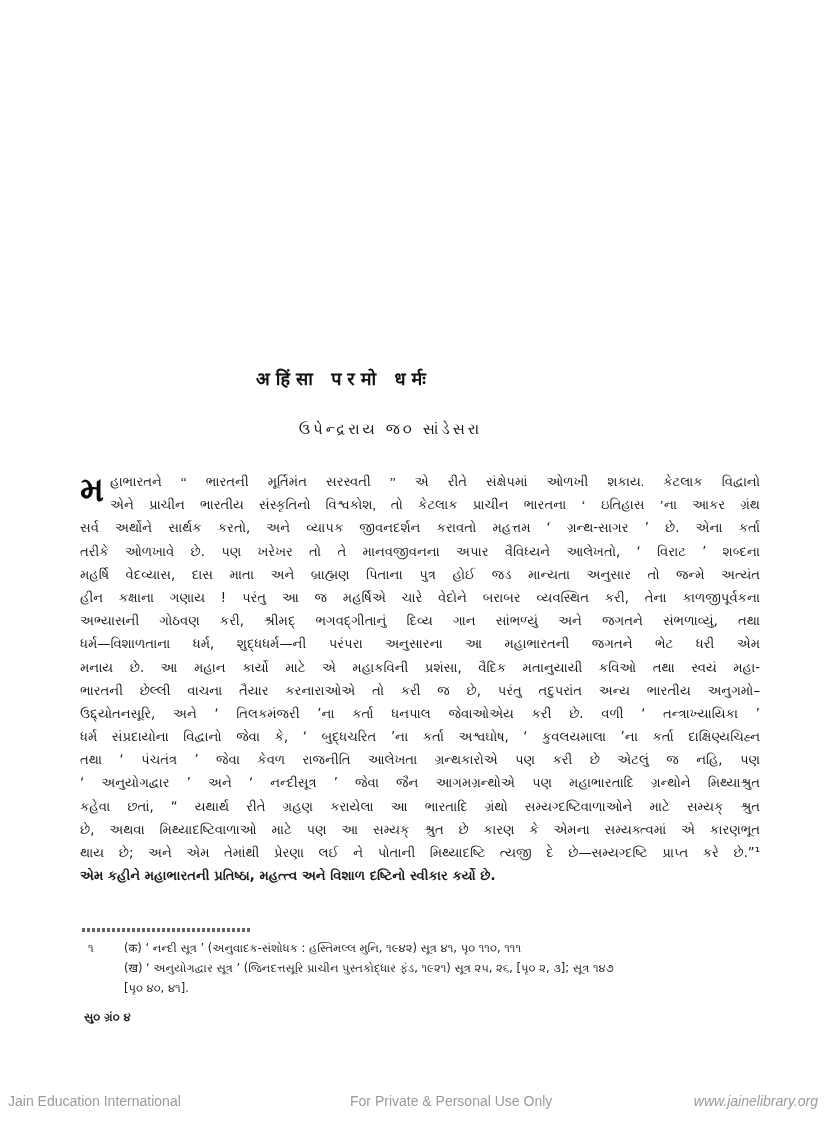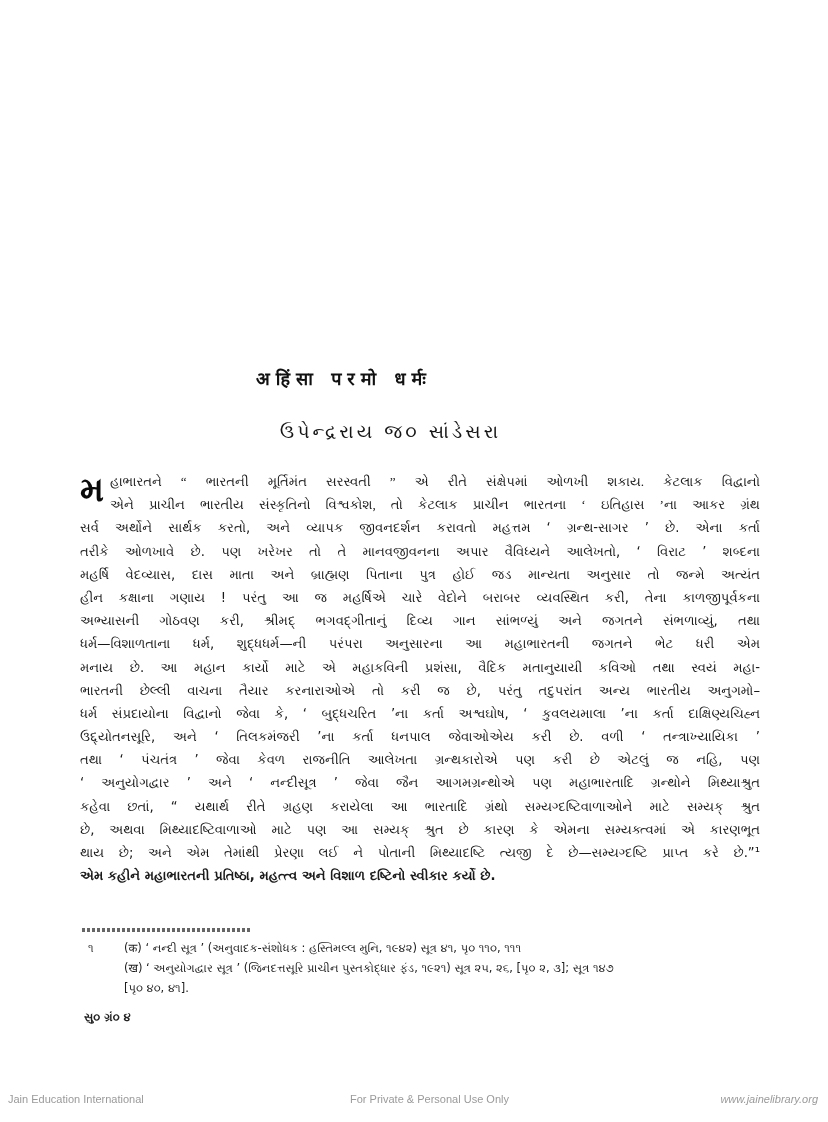--- a/index.html
+++ b/index.html
@@ -29,21 +29,21 @@
       font-size: 18px;
       font-weight: bold;
       letter-spacing: 6px;
       color: #111;
     }
     .author {
       position: absolute;
       left: 0; width: 781px;
       top: 420px;
       text-align: center;
-      font-size: 19px;
+      font-size: 15px;
       letter-spacing: 3px;
       color: #161616;
     }
     .body-text {
       position: absolute;
       left: 80px;
       top: 470px;
       width: 680px;
       font-size: 13.2px;
       line-height: 23.2px;
@@ -104,21 +104,21 @@
       color: #222;
       font-weight: bold;
     }
     .footer {
       position: absolute;
       left: 0;
       top: 1093px;
       width: 828px;
       height: 16px;
       font-family: "Liberation Sans", sans-serif;
-      font-size: 11px;
+      font-size: 14px;
       color: #9a9a9a;
     }
     .footer span { position: absolute; top: 0; }
     .footer .f-left { left: 8px; }
     .footer .f-center { left: 350px; }
     .footer .f-right { right: 10px; font-style: italic; }
   </style>
 </head>
 <body>
 
@@ -133,22 +133,22 @@
     <span class="line dc">હાભારતને “ ભારતની મૂર્તિમંત સરસ્વતી ” એ રીતે સંક્ષેપમાં ઓળખી શકાય. કેટલાક વિદ્વાનો</span>
     <span class="line dc">એને પ્રાચીન ભારતીય સંસ્કૃતિનો વિશ્વકોશ, તો કેટલાક પ્રાચીન ભારતના ‘ ઇતિહાસ ’ના આકર ગ્રંથ</span>
     <span class="line">સર્વ અર્થોને સાર્થક કરતો, અને વ્યાપક જીવનદર્શન કરાવતો મહત્તમ ‘ ગ્રન્થ-સાગર ’ છે. એના કર્તા</span>
     <span class="line">તરીકે ઓળખાવે છે. પણ ખરેખર તો તે માનવજીવનના અપાર વૈવિધ્યને આલેખતો, ‘ વિરાટ ’ શબ્દના</span>
     <span class="line">મહર્ષિ વેદવ્યાસ, દાસ માતા અને બ્રાહ્મણ પિતાના પુત્ર હોઈ જડ માન્યતા અનુસાર તો જન્મે અત્યંત</span>
     <span class="line">હીન કક્ષાના ગણાય ! પરંતુ આ જ મહર્ષિએ ચારે વેદોને બરાબર વ્યવસ્થિત કરી, તેના કાળજીપૂર્વકના</span>
     <span class="line">અભ્યાસની ગોઠવણ કરી, શ્રીમદ્ ભગવદ્ગીતાનું દિવ્ય ગાન સાંભળ્યું અને જગતને સંભળાવ્યું, તથા</span>
     <span class="line">ધર્મ—વિશાળતાના ધર્મ, શુદ્ધધર્મ—ની પરંપરા અનુસારના આ મહાભારતની જગતને ભેટ ધરી એમ</span>
     <span class="line">મનાય છે. આ મહાન કાર્યો માટે એ મહાકવિની પ્રશંસા, વૈદિક મતાનુયાયી કવિઓ તથા સ્વયં મહા-</span>
     <span class="line">ભારતની છેલ્લી વાચના તૈયાર કરનારાઓએ તો કરી જ છે, પરંતુ તદુપરાંત અન્ય ભારતીય અનુગમો–</span>
+    <span class="line">ઉદ્દ્યોતનસૂરિ, અને ‘ તિલકમંજરી ’ના કર્તા ધનપાલ જેવાઓએય કરી છે. વળી ‘ તન્ત્રાખ્યાયિકા ’</span>
     <span class="line">ધર્મ સંપ્રદાયોના વિદ્વાનો જેવા કે, ‘ બુદ્ધચરિત ’ના કર્તા અશ્વઘોષ, ‘ કુવલયમાલા ’ના કર્તા દાક્ષિણ્યચિહ્ન</span>
-    <span class="line">ઉદ્દ્યોતનસૂરિ, અને ‘ તિલકમંજરી ’ના કર્તા ધનપાલ જેવાઓએય કરી છે. વળી ‘ તન્ત્રાખ્યાયિકા ’</span>
     <span class="line">તથા ‘ પંચતંત્ર ’ જેવા કેવળ રાજનીતિ આલેખતા ગ્રન્થકારોએ પણ કરી છે એટલું જ નહિ, પણ</span>
     <span class="line">‘ અનુયોગદ્વાર ’ અને ‘ નન્દીસૂત્ર ’ જેવા જૈન આગમગ્રન્થોએ પણ મહાભારતાદિ ગ્રન્થોને મિથ્યાશ્રુત</span>
     <span class="line">કહેવા છતાં, “ યથાર્થ રીતે ગ્રહણ કરાયેલા આ ભારતાદિ ગ્રંથો સમ્યગ્દષ્ટિવાળાઓને માટે સમ્યક્ શ્રુત</span>
     <span class="line">છે, અથવા મિથ્યાદષ્ટિવાળાઓ માટે પણ આ સમ્યક્ શ્રુત છે કારણ કે એમના સમ્યક્ત્વમાં એ કારણભૂત</span>
     <span class="line">થાય છે; અને એમ તેમાંથી પ્રેરણા લઈ ને પોતાની મિથ્યાદષ્ટિ ત્યજી દે છે—સમ્યગ્દષ્ટિ પ્રાપ્ત કરે છે.”¹</span>
     <span class="line last">એમ કહીને મહાભારતની પ્રતિષ્ઠા, મહત્ત્વ અને વિશાળ દષ્ટિનો સ્વીકાર કર્યો છે.</span>
   </div>
 
   <div class="fn-rule"></div>
 

